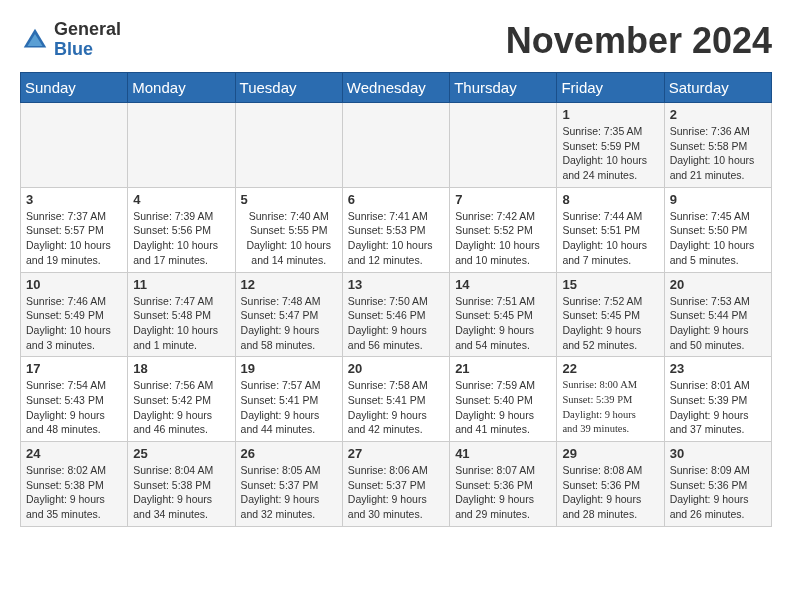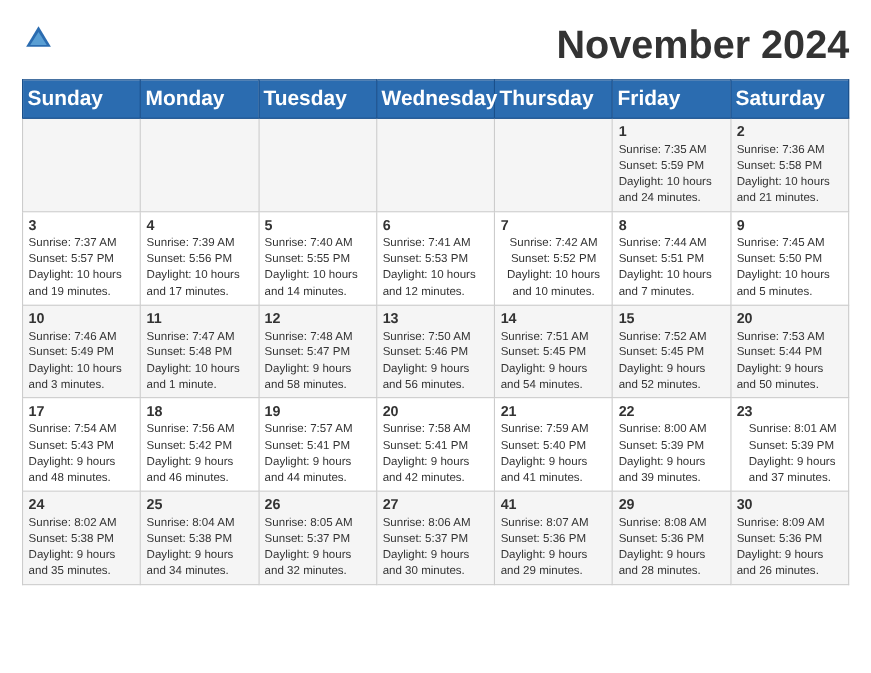--- a/index.html
+++ b/index.html
@@ -57,22 +57,22 @@
       width: 100%;
       border-collapse: collapse;
       table-layout: fixed;
     }
     thead tr {
       background-color: #2b6cb0;
       color: white;
     }
     thead th {
       padding: 6px 4px;
-      font-size: 19px;
-      font-weight: bold;
+      font-size: 15px;
+      font-weight: normal;
       text-align: left;
       border: 1px solid #1a4f8a;
     }
     tbody tr {
       vertical-align: top;
     }
     tbody td {
       border: 1px solid #ccc;
       padding: 4px 5px;
       font-size: 10.5px;
@@ -100,20 +100,24 @@
   </style>
 </head>
 <body>
 
 <div class="header">
   <div class="logo">
     <svg class="logo-icon" viewBox="0 0 40 40">
       <polygon points="20,5 35,30 5,30" fill="#2b6cb0"></polygon>
       <polygon points="20,12 30,28 10,28" fill="#5a9fd4"></polygon>
     </svg>
+    <div class="logo-text">
+      <span class="logo-general">General</span>
+      <span class="logo-blue">Blue</span>
+    </div>
   </div>
   <div class="title-block">
     <div class="month-title">November 2024</div>
   </div>
 </div>
 
 <table>
   <thead>
     <tr>
     <th>Sunday</th>
@@ -157,35 +161,35 @@
         </td>
         <td>
           <span class="day-number">4</span>
           <div class="day-info" style="white-space: pre-line;">Sunrise: 7:39 AM
 Sunset: 5:56 PM
 Daylight: 10 hours
 and 17 minutes.</div>
         </td>
         <td>
           <span class="day-number">5</span>
-          <div class="day-info" style="white-space: pre-line;">Sunrise: 7:40 AM
+          <div class="day-info" style="white-space: pre-line; text-align: center;">Sunrise: 7:40 AM
 Sunset: 5:55 PM
 Daylight: 10 hours
 and 14 minutes.</div>
         </td>
         <td>
           <span class="day-number">6</span>
           <div class="day-info" style="white-space: pre-line;">Sunrise: 7:41 AM
 Sunset: 5:53 PM
 Daylight: 10 hours
 and 12 minutes.</div>
         </td>
         <td>
           <span class="day-number">7</span>
-          <div class="day-info" style="white-space: pre-line; text-align: center;">Sunrise: 7:42 AM
+          <div class="day-info" style="white-space: pre-line;">Sunrise: 7:42 AM
 Sunset: 5:52 PM
 Daylight: 10 hours
 and 10 minutes.</div>
         </td>
         <td>
           <span class="day-number">8</span>
           <div class="day-info" style="white-space: pre-line;">Sunrise: 7:44 AM
 Sunset: 5:51 PM
 Daylight: 10 hours
 and 7 minutes.</div>
@@ -280,28 +284,28 @@
         </td>
         <td>
           <span class="day-number">21</span>
           <div class="day-info" style="white-space: pre-line;">Sunrise: 7:59 AM
 Sunset: 5:40 PM
 Daylight: 9 hours
 and 41 minutes.</div>
         </td>
         <td>
           <span class="day-number">22</span>
-          <div class="day-info" style="white-space: pre-line;">Sunrise: 8:00 AM
+          <div class="day-info" style="white-space: pre-line; font-family: Liberation Serif, serif;">Sunrise: 8:00 AM
 Sunset: 5:39 PM
 Daylight: 9 hours
 and 39 minutes.</div>
         </td>
         <td>
           <span class="day-number">23</span>
-          <div class="day-info" style="white-space: pre-line; margin-left: 11px;">Sunrise: 8:01 AM
+          <div class="day-info" style="white-space: pre-line;">Sunrise: 8:01 AM
 Sunset: 5:39 PM
 Daylight: 9 hours
 and 37 minutes.</div>
         </td>
       </tr>
       <tr>
         <td>
           <span class="day-number">24</span>
           <div class="day-info" style="white-space: pre-line;">Sunrise: 8:02 AM
 Sunset: 5:38 PM

